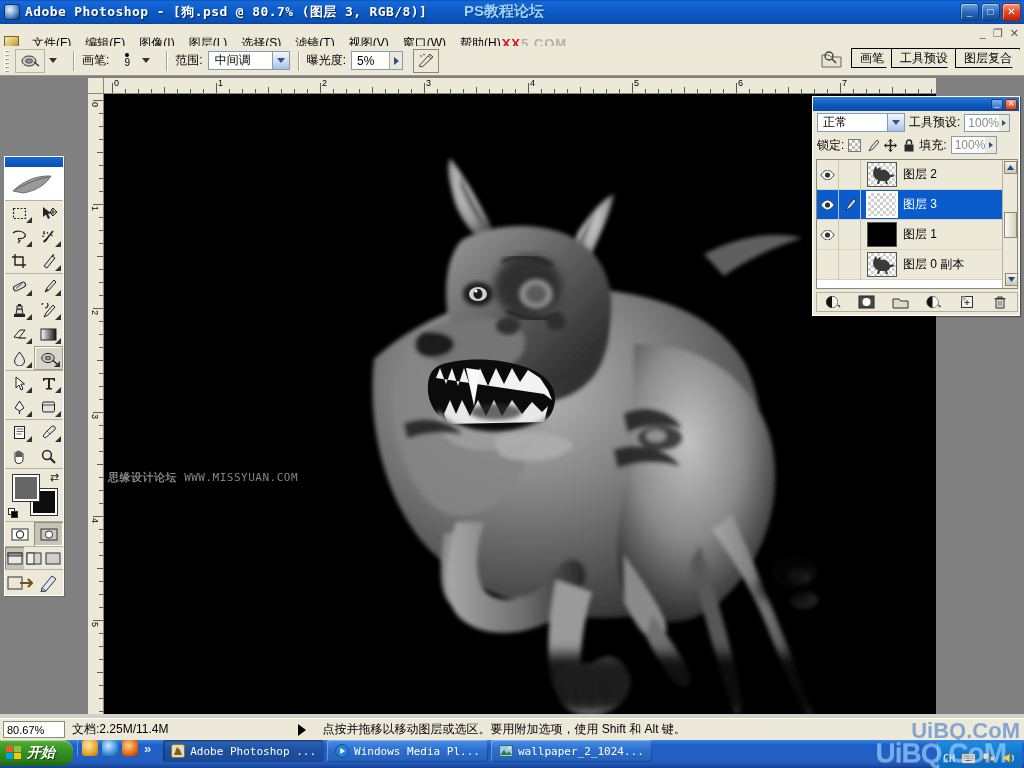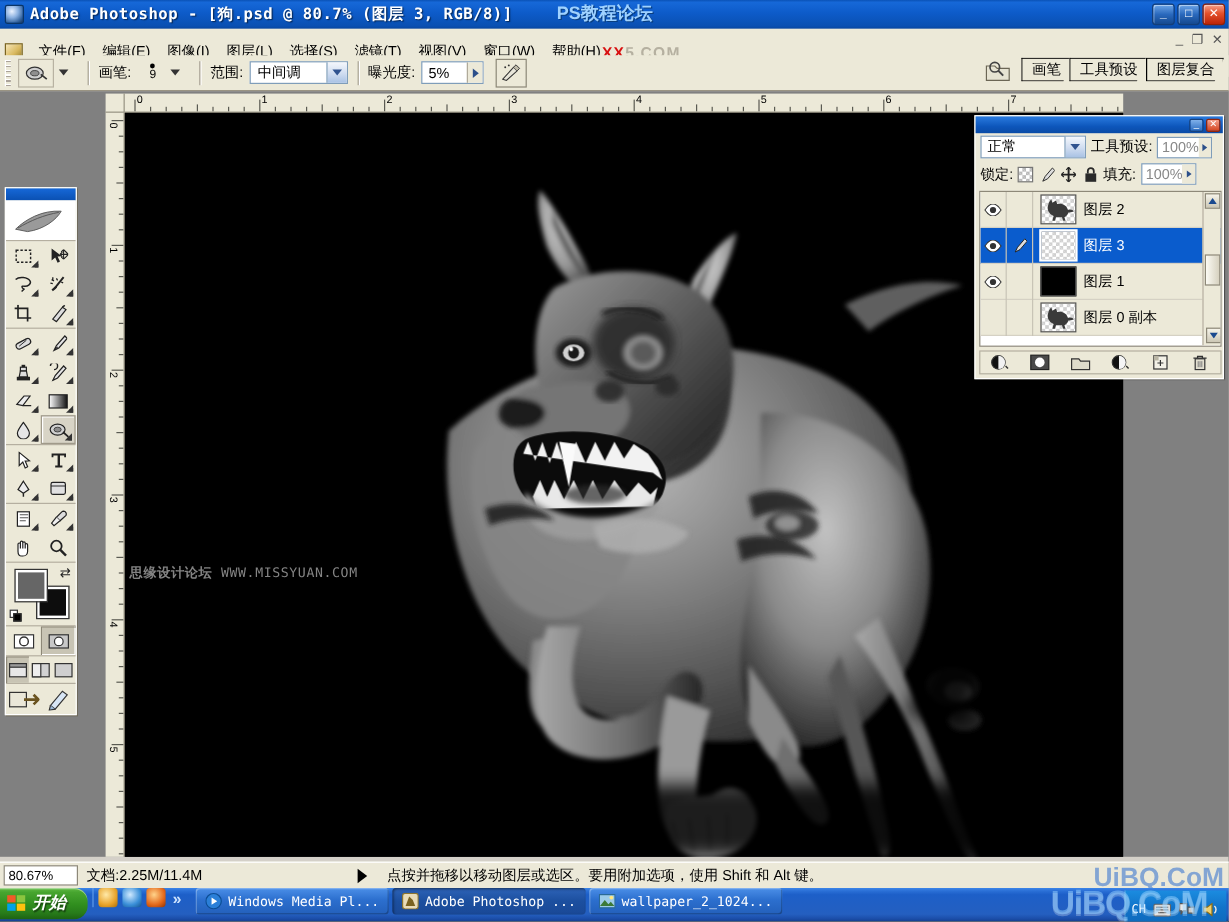--- a/index.html
+++ b/index.html
@@ -1099,33 +1099,33 @@
         </div>
       <div class="starttext">开始</div>
     </div>
     <div class="qlaunch">
       <div class="qli" style="background:radial-gradient(circle at 40% 35%,#ffe9a8,#e8a32a 60%,#a96d0a);"></div>
       <div class="qli" style="background:radial-gradient(circle at 40% 35%,#cfe9ff,#3a8fd8 60%,#14538f);"></div>
       <div class="qli" style="background:radial-gradient(circle at 40% 35%,#ffd38a,#e4681a 60%,#8f3205);"></div>
       <div class="qchev">»</div>
     </div>
     <div class="taskitems" id="taskItems">
+        <div class="taskbtn active">
+          <span class="tbico"><svg width="14" height="14" viewBox="0 0 14 14">
+              <rect x=".5" y=".5" width="13" height="13" rx="2" fill="#e8dcb8" stroke="#8a7430"></rect>
+              <path d="M3 11 L6 3 L9 6 L11 11 Z" fill="#7a6321"></path>
+            </svg></span>
+          <span>Adobe Photoshop ...</span>
+        </div>
         <div class="taskbtn">
           <span class="tbico"><svg width="14" height="14" viewBox="0 0 14 14">
               <circle cx="7" cy="7" r="6.4" fill="#2a7fd8" stroke="#0c4d94"></circle>
               <path d="M5.3 4 L10 7 L5.3 10 Z" fill="#fff"></path>
             </svg></span>
           <span>Windows Media Pl...</span>
-        </div>
-        <div class="taskbtn active">
-          <span class="tbico"><svg width="14" height="14" viewBox="0 0 14 14">
-              <rect x=".5" y=".5" width="13" height="13" rx="2" fill="#e8dcb8" stroke="#8a7430"></rect>
-              <path d="M3 11 L6 3 L9 6 L11 11 Z" fill="#7a6321"></path>
-            </svg></span>
-          <span>Adobe Photoshop ...</span>
         </div>
         <div class="taskbtn">
           <span class="tbico"><svg width="14" height="14" viewBox="0 0 14 14">
               <rect x=".5" y="1.5" width="13" height="11" fill="#9ccbe8" stroke="#2a6a96"></rect>
               <path d="M1 11 L5 6 L8 9.5 L10 7.5 L13 11 Z" fill="#3c7a38"></path>
               <circle cx="10.5" cy="4" r="1.6" fill="#ffe680"></circle>
             </svg></span>
           <span>wallpaper_2_1024...</span>
         </div>
       </div>

